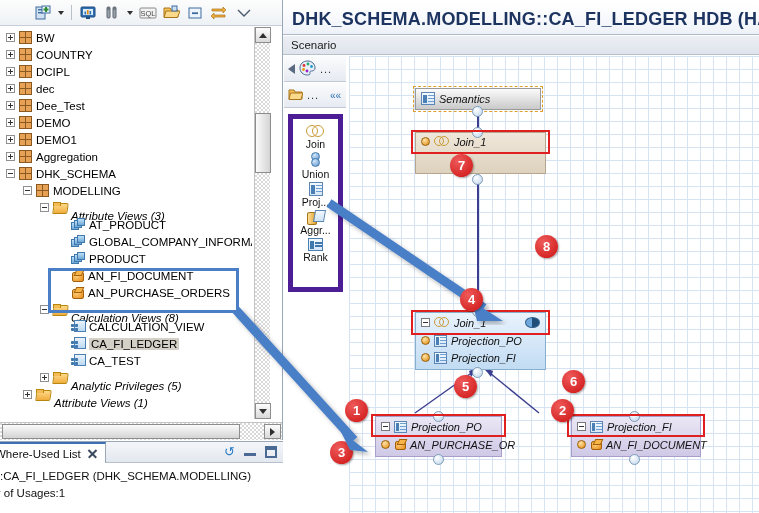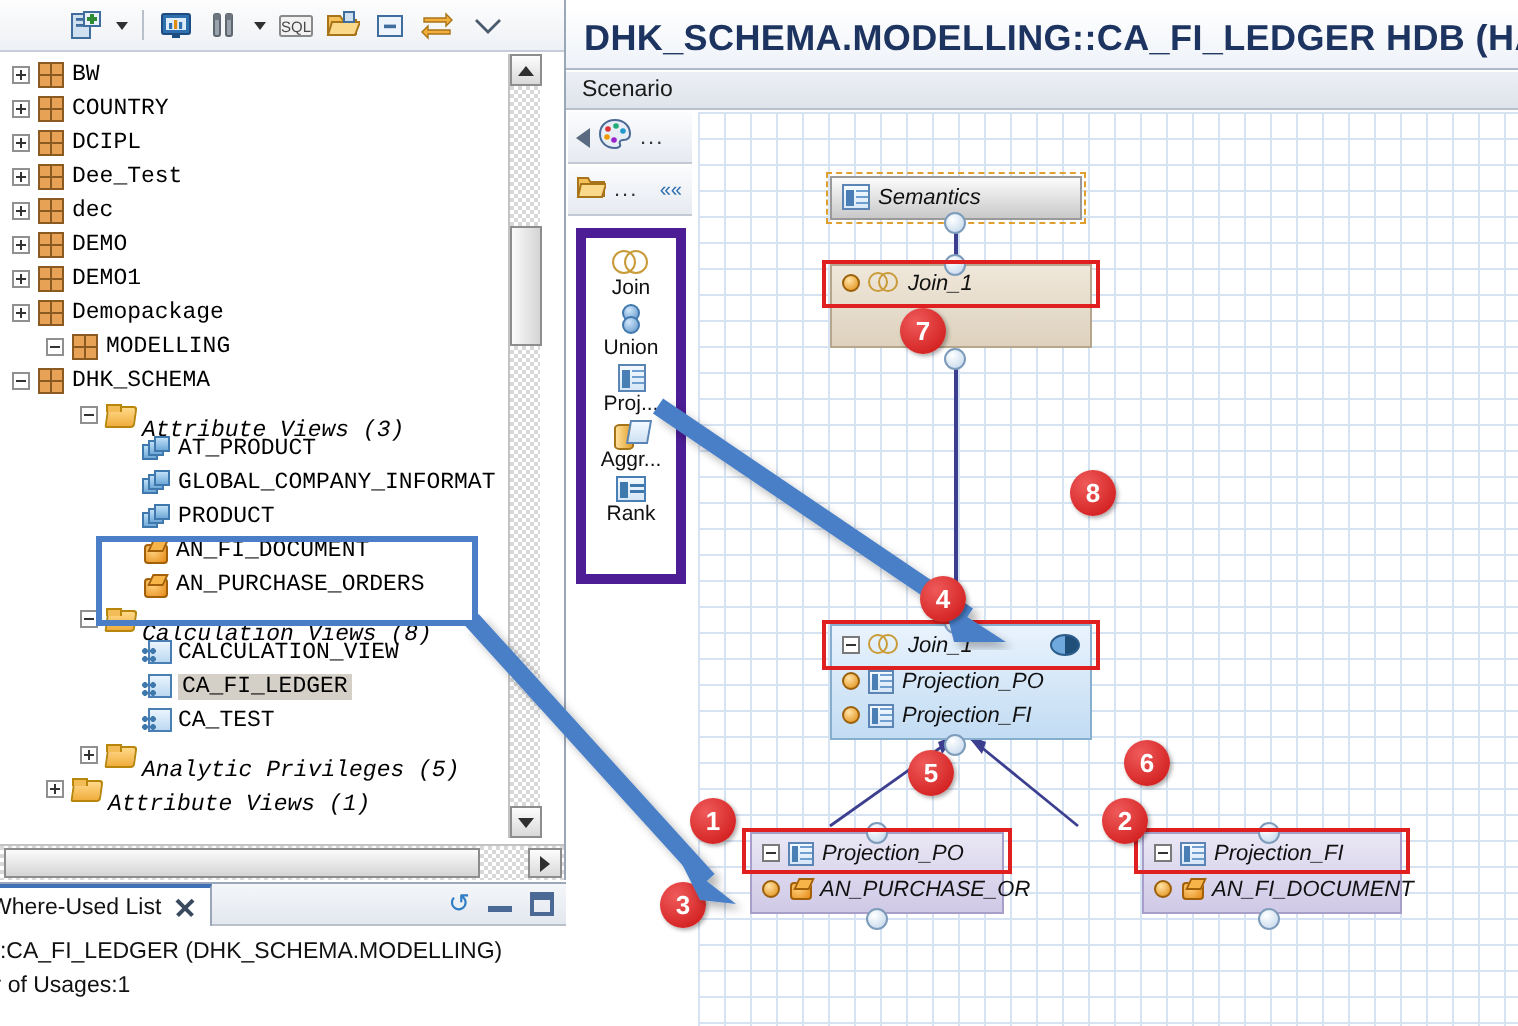--- a/index.html
+++ b/index.html
@@ -33,21 +33,21 @@
     width: 11px; height: 20px; display: flex; align-items: center; justify-content: center;
   }
   .tb-caret::after {
     content: ""; border-left: 3.5px solid transparent; border-right: 3.5px solid transparent;
     border-top: 4px solid #303030;
   }
 
   
   #tree {
     position: absolute; left: 0; top: 27px; width: 252px; height: 390px;
-    overflow: hidden; padding-top: 2px; font-family: Liberation Mono, monospace;
+    overflow: hidden; padding-top: 2px;
   }
   .trow {
     position: relative; height: 17px; display: flex; align-items: center;
     white-space: nowrap; font-size: 11.5px; color: #000;
   }
   .trow .exp {
     width: 9px; height: 9px; border: 1px solid #909090; background: #fff;
     position: relative; flex: 0 0 auto; margin-right: 4px;
   }
   .trow .exp::before {
@@ -423,57 +423,57 @@
         <div class="trow">
           <span class="spacer" style="width: 6px;"></span>
           <span class="exp plus"></span>
           <span class="ico ico-schema"></span>
           <span>DCIPL</span>
         </div>
         <div class="trow">
           <span class="spacer" style="width: 6px;"></span>
           <span class="exp plus"></span>
           <span class="ico ico-schema"></span>
+          <span>dec</span>
+        </div>
+        <div class="trow">
+          <span class="spacer" style="width: 6px;"></span>
+          <span class="exp plus"></span>
+          <span class="ico ico-schema"></span>
           <span>Dee_Test</span>
         </div>
         <div class="trow">
           <span class="spacer" style="width: 6px;"></span>
           <span class="exp plus"></span>
           <span class="ico ico-schema"></span>
-          <span>dec</span>
-        </div>
-        <div class="trow">
-          <span class="spacer" style="width: 6px;"></span>
-          <span class="exp plus"></span>
-          <span class="ico ico-schema"></span>
           <span>DEMO</span>
         </div>
         <div class="trow">
           <span class="spacer" style="width: 6px;"></span>
           <span class="exp plus"></span>
           <span class="ico ico-schema"></span>
           <span>DEMO1</span>
         </div>
         <div class="trow">
           <span class="spacer" style="width: 6px;"></span>
           <span class="exp plus"></span>
           <span class="ico ico-schema"></span>
-          <span>Demopackage</span>
+          <span>Aggregation</span>
+        </div>
+        <div class="trow">
+          <span class="spacer" style="width: 6px;"></span>
+          <span class="exp"></span>
+          <span class="ico ico-schema"></span>
+          <span>DHK_SCHEMA</span>
         </div>
         <div class="trow">
           <span class="spacer" style="width: 23px;"></span>
           <span class="exp"></span>
           <span class="ico ico-schema"></span>
           <span>MODELLING</span>
-        </div>
-        <div class="trow">
-          <span class="spacer" style="width: 6px;"></span>
-          <span class="exp"></span>
-          <span class="ico ico-schema"></span>
-          <span>DHK_SCHEMA</span>
         </div>
         <div class="trow">
           <span class="spacer" style="width: 40px;"></span>
           <span class="exp"></span>
           <span class="ico ico-folder"></span>
           <span class="italic-lbl">Attribute Views (3)</span>
         </div>
         <div class="trow">
           <span class="spacer" style="width: 57px;"></span>
           <span class="spacer" style="width: 14px;"></span>

